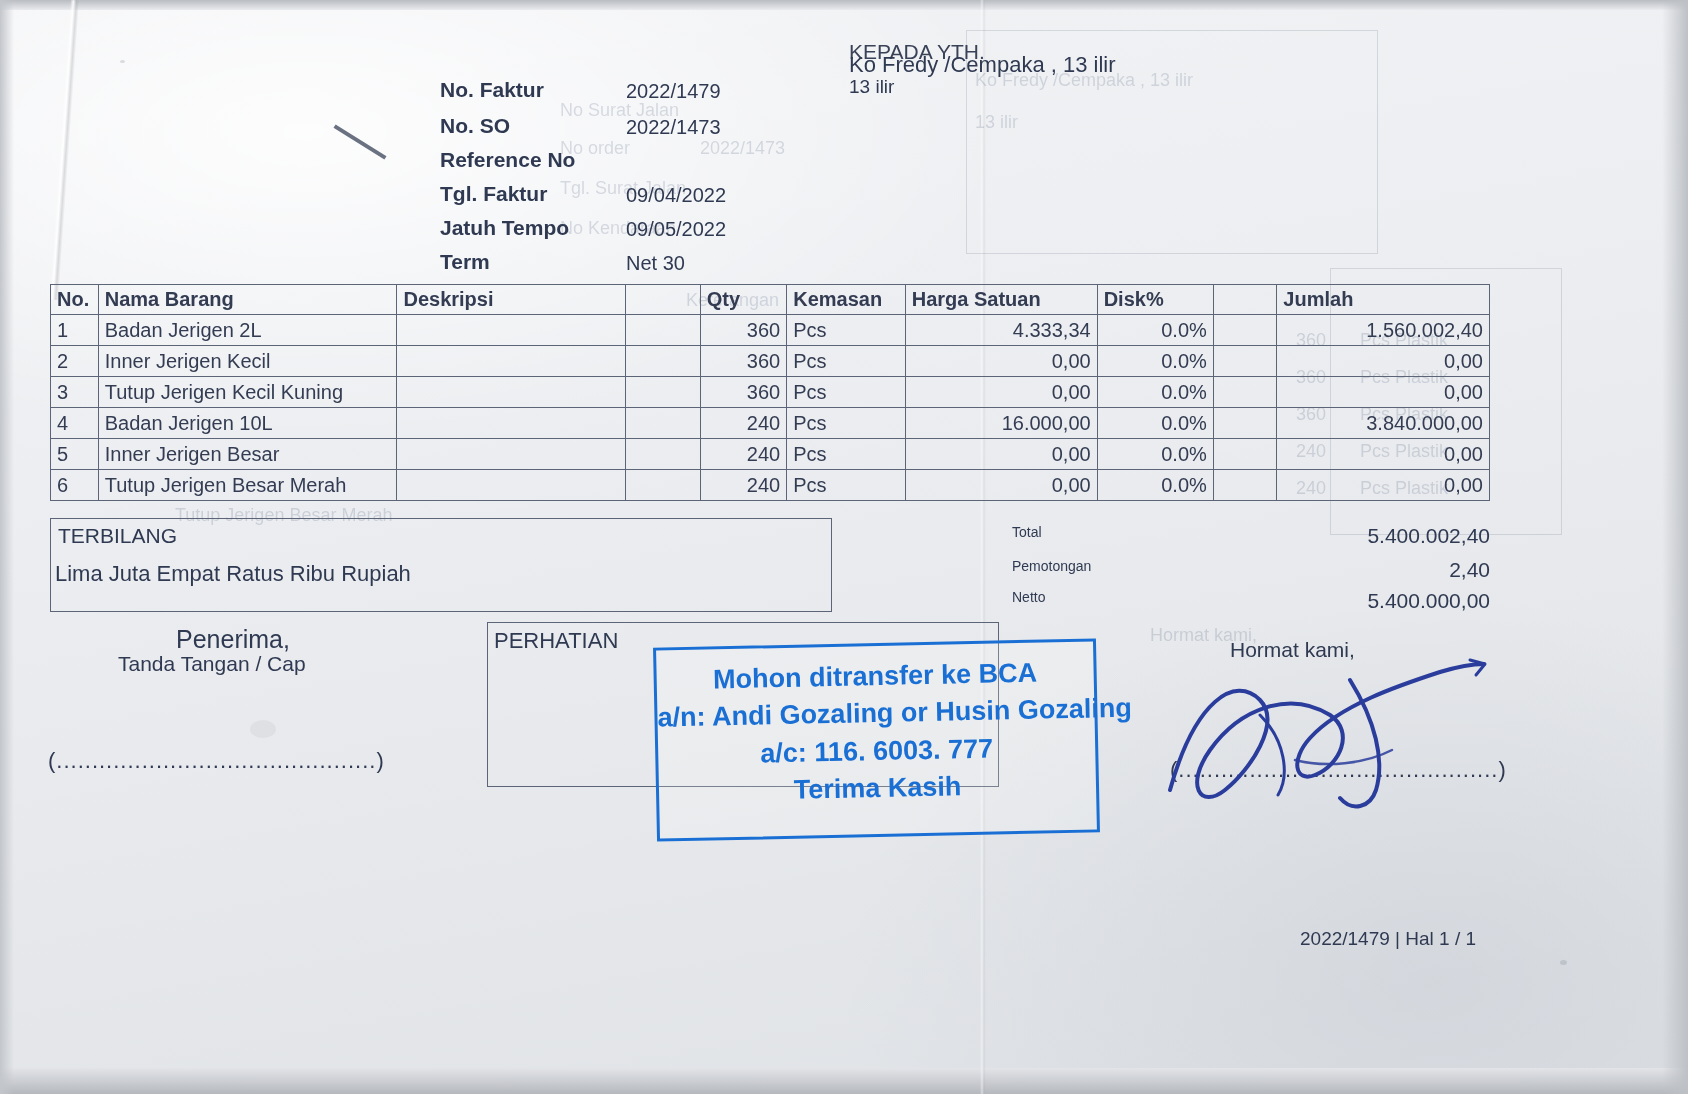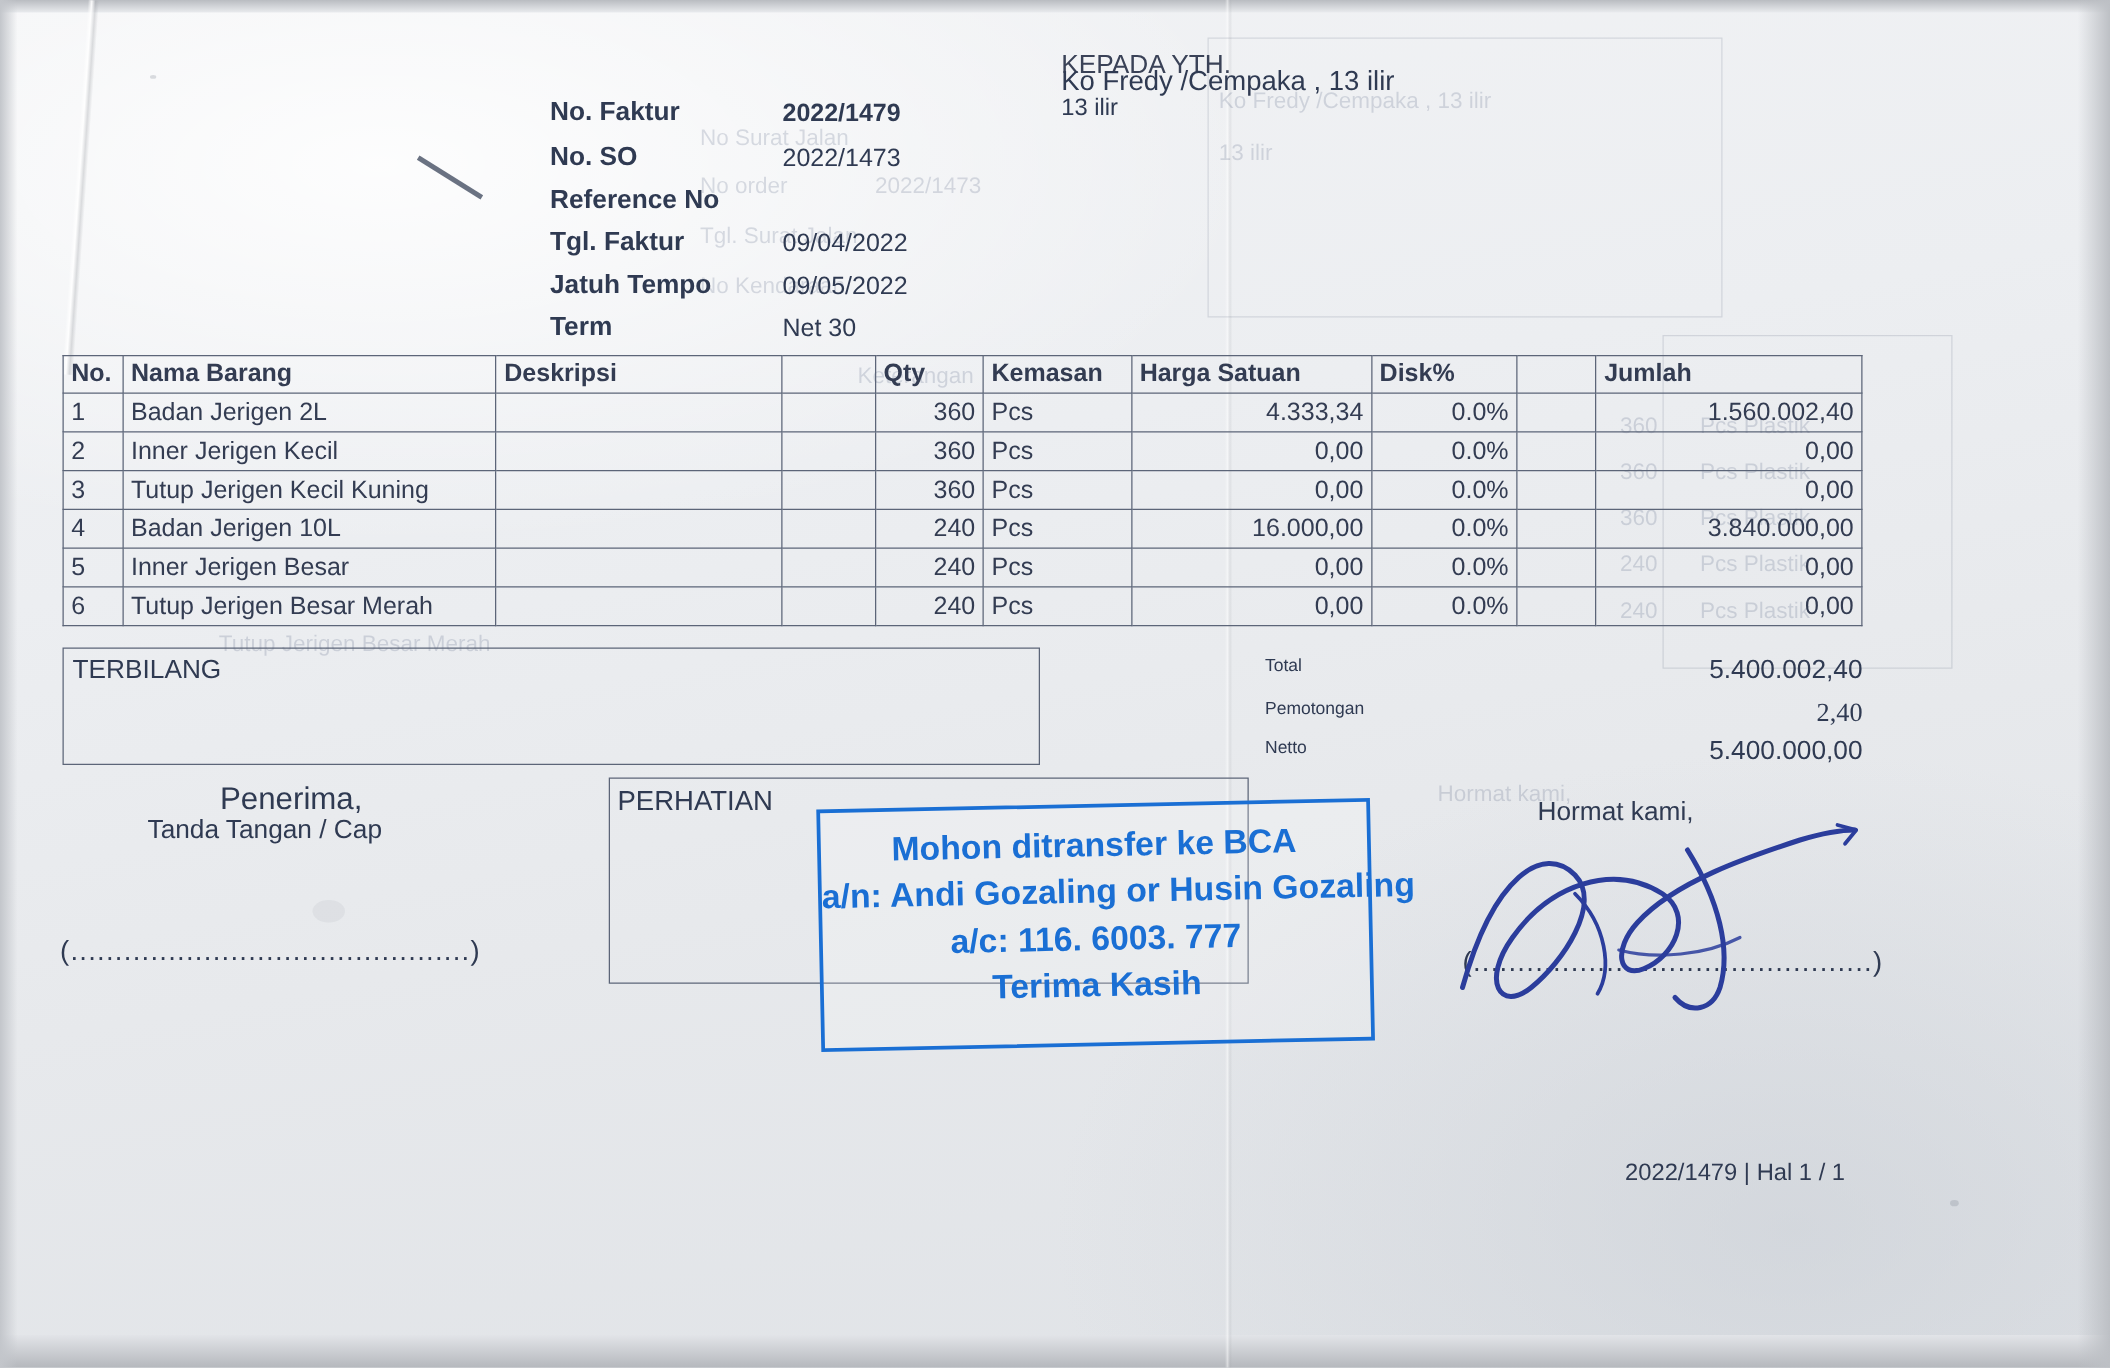--- a/index.html
+++ b/index.html
@@ -225,21 +225,21 @@
     <div class="gtxt" style="left:1296px; top:441px;">240</div>
     <div class="gtxt" style="left:1360px; top:441px;">Pcs Plastik</div>
     <div class="gtxt" style="left:1296px; top:478px;">240</div>
     <div class="gtxt" style="left:1360px; top:478px;">Pcs Plastik</div>
     <div class="gtxt" style="left:1150px; top:625px;">Hormat kami,</div>
     <div class="gtxt" style="left:175px; top:505px;">Tutup Jerigen Besar Merah</div>
   </div>
 
 
   <div class="ink meta-label" style="left:440px; top:78px;">No. Faktur</div>
-  <div class="ink meta-value" style="left:626px; top:80px;font-weight:bold;">2022/1479</div>
+  <div class="ink meta-value" style="left:626px; top:80px;">2022/1479</div>
 
   <div class="ink meta-label" style="left:440px; top:114px;">No. SO</div>
   <div class="ink meta-value" style="left:626px; top:116px;">2022/1473</div>
 
   <div class="ink meta-label" style="left:440px; top:148px;">Reference No</div>
   <div class="ink meta-value" style="left:626px; top:150px;"></div>
 
   <div class="ink meta-label" style="left:440px; top:182px;">Tgl. Faktur</div>
   <div class="ink meta-value" style="left:626px; top:184px;">09/04/2022</div>
 
@@ -339,26 +339,27 @@
         <td class="c-harga">0,00</td>
         <td class="c-disk">0.0%</td>
         <td class="c-blank2"></td>
         <td class="c-jml">0,00</td>
       </tr>
     </tbody>
   </table>
 
   <div id="terbilang-box"></div>
   <div class="ink" id="terbilang-label">TERBILANG</div>
+  <div class="ink" id="terbilang-value">Lima Juta Empat Ratus Ribu Rupiah</div>
 
   <div class="ink tot-label" style="left:1012px; top:524px;">Total</div>
   <div class="ink tot-value" style="left:1200px; top:524px;">5.400.002,40</div>
 
   <div class="ink tot-label" style="left:1012px; top:558px;">Pemotongan</div>
-  <div class="ink tot-value" style="left:1200px; top:558px;font-family:Liberation Serif, serif;">2,40</div>
+  <div class="ink tot-value" style="left:1200px; top:558px;">2,40</div>
 
   <div class="ink tot-label" style="left:1012px; top:589px;">Netto</div>
   <div class="ink tot-value" style="left:1200px; top:589px;">5.400.000,00</div>
 
   <div class="ink" id="penerima-1">Penerima,</div>
   <div class="ink" id="penerima-2">Tanda Tangan / Cap</div>
   <div class="ink" id="penerima-dots">(.............................................)</div>
 
   <div id="perhatian-box"></div>
   <div class="ink" id="perhatian-label">PERHATIAN</div>

